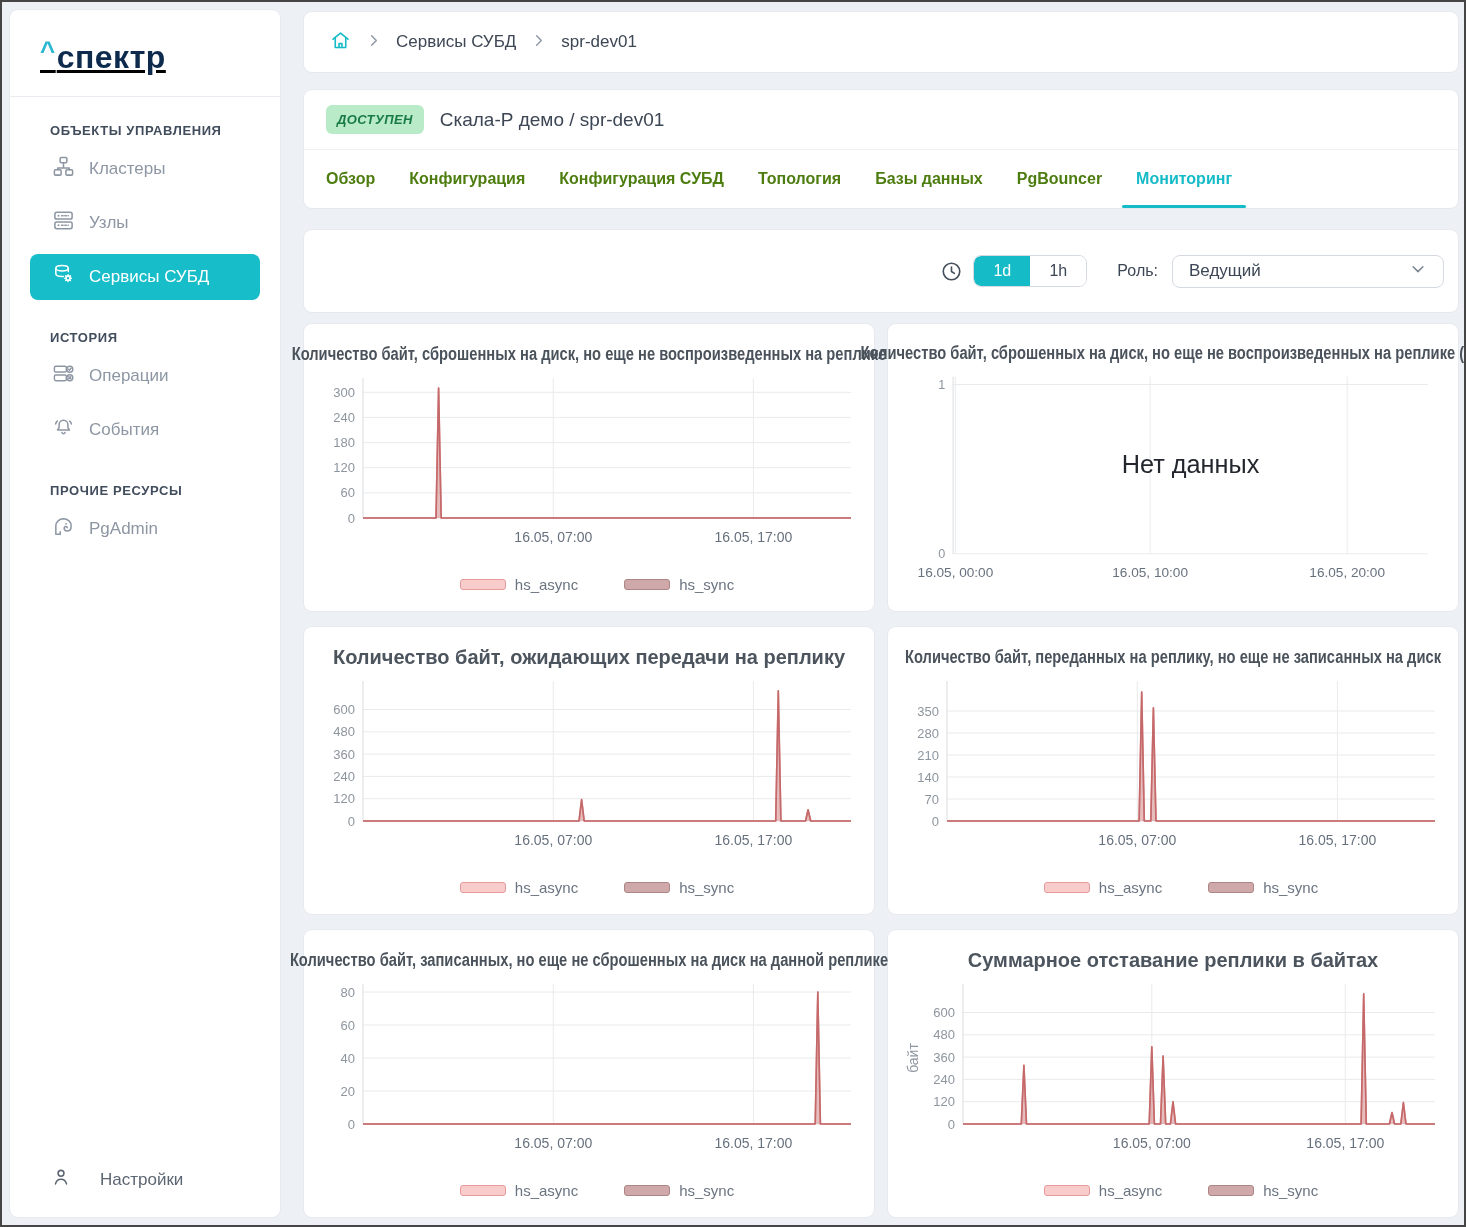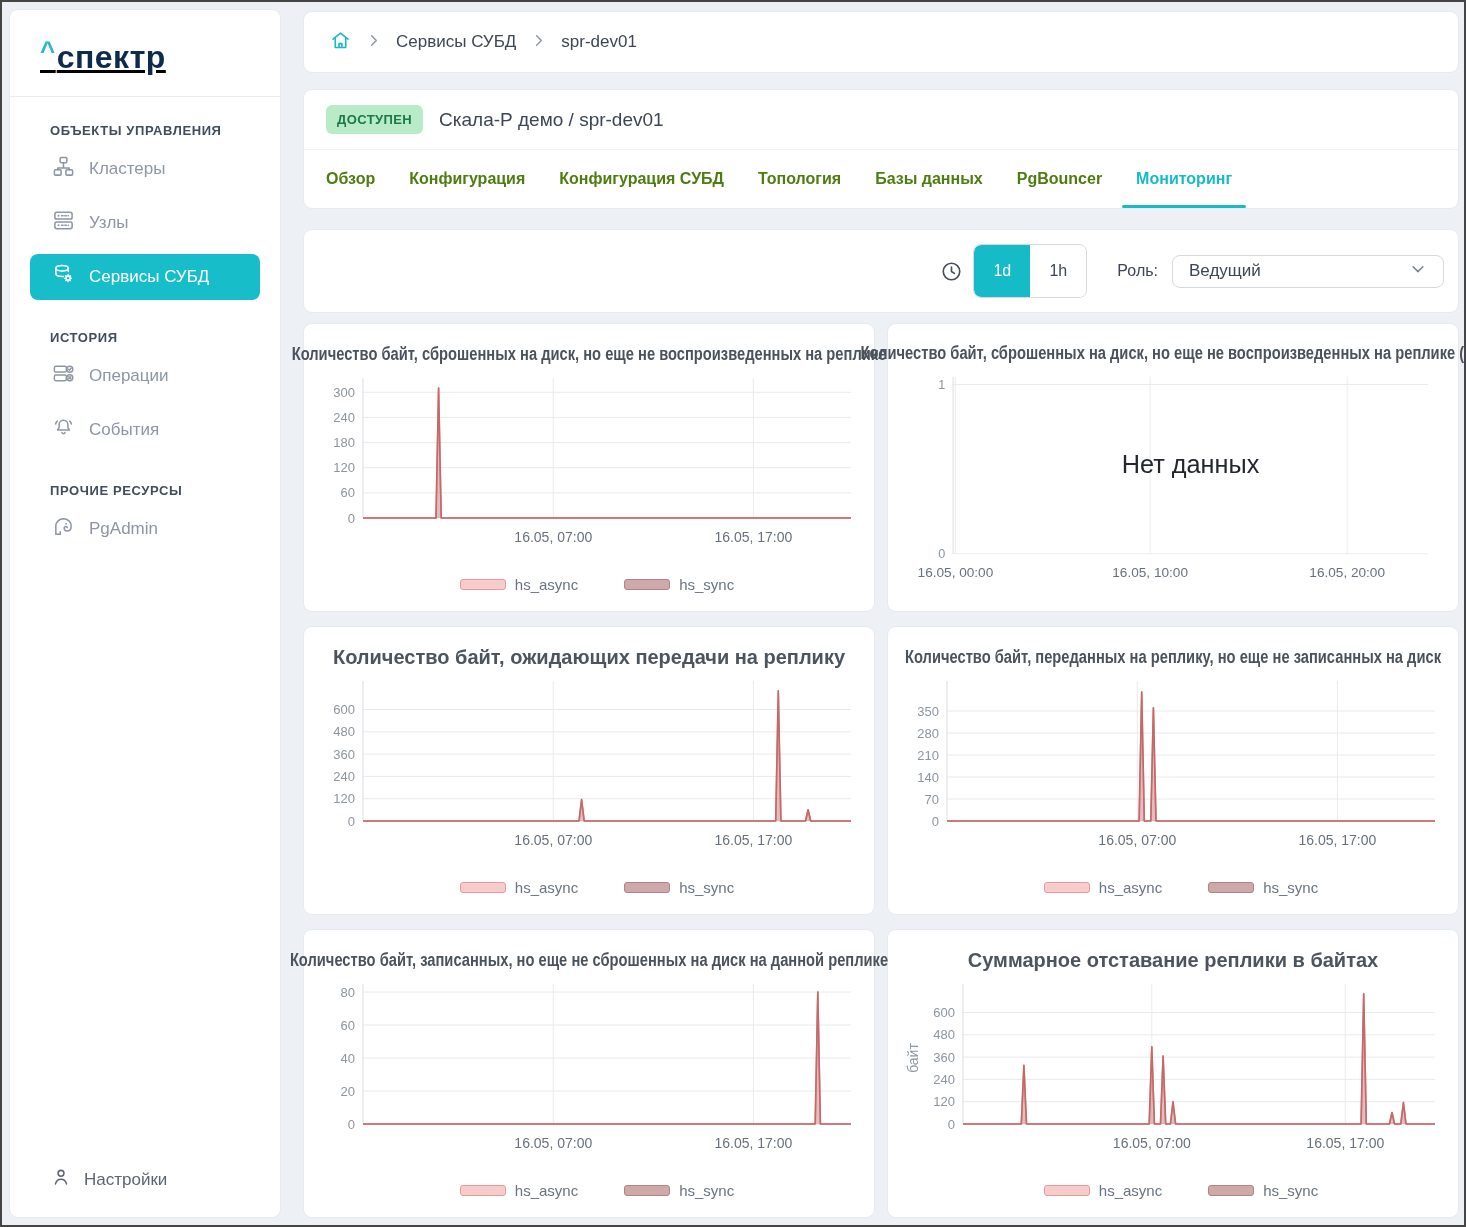--- a/index.html
+++ b/index.html
@@ -29,52 +29,52 @@
     letter-spacing: 0.6px;
   }
   .side-item {
     height: 54px; display: flex; align-items: center; gap: 14px;
     margin: 0 20px; padding-left: 22px; border-radius: 8px;
     color: #8d96a3; font-size: 17px; cursor: pointer;
   }
   .side-item svg { flex: 0 0 auto; }
   .side-item.active { background: #17bdc9; color: #ffffff; height: 46px; margin: 4px 20px; }
   .side-footer {
-    margin-top: auto; padding: 0 0 24px 40px; display: flex; align-items: center; gap: 12px;
+    margin-top: auto; padding: 0 0 24px 40px; display: flex; align-items: center; gap: 28px;
     color: #5c6672; font-size: 17px; cursor: pointer;
   }
 
   
   .breadcrumb-card {
     position: absolute; left: 302px; top: 10px; width: 1154px; height: 60px;
     display: flex; align-items: center; padding-left: 26px; gap: 15px;
   }
   .crumb { font-size: 17px; color: #3e4755; cursor: pointer; }
   .crumb.current { cursor: default; }
 
   .header-card { position: absolute; left: 302px; top: 88px; width: 1154px; height: 118px; }
   .status-row { height: 59px; display: flex; align-items: center; padding-left: 22px; gap: 16px; }
   .status-badge {
     background: #b9ebc8; color: #187a45; font-size: 13px; font-weight: 700;
-    letter-spacing: 0.4px; padding: 7px 11px; border-radius: 6px;
+    letter-spacing: 0.4px; padding: 7px 11px; border-radius: 6px; font-style: italic;
   }
   .service-title { font-size: 19px; color: #3c4654; }
   .tabs-row { height: 59px; border-top: 1px solid #eef1f4; display: flex; align-items: stretch; gap: 34px; padding-left: 22px; }
   .tab { position: relative; display: flex; align-items: center; font-size: 16px; font-weight: 700; color: #4d7c0f; cursor: pointer; white-space: nowrap; }
   .tab.active { color: #15bbc7; }
   .tab.active::after { content: ""; position: absolute; left: -14px; right: -14px; bottom: 0; height: 3px; background: #15bbc7; border-radius: 2px; }
 
   .controls-card {
     position: absolute; left: 302px; top: 228px; width: 1154px; height: 82px;
     display: flex; align-items: center; justify-content: flex-end; padding-right: 14px;
   }
   .clock-wrap { display: flex; align-items: center; margin-right: 10px; }
   .segmented {
     display: flex; border: 1px solid #d5dae1; border-radius: 8px; overflow: hidden;
-    height: 54px; background: #fff; margin-right: 30px;
+    height: 32px; background: #fff; margin-right: 30px;
   }
   .seg-btn { width: 56px; display: flex; align-items: center; justify-content: center; font-size: 16px; color: #3c4654; cursor: pointer; background: #fff; }
   .seg-btn.active { background: #15bbc7; color: #fff; border-radius: 7px 0 0 7px; font-weight: 400; }
   .role-label { font-size: 16px; color: #3c4654; margin-right: 14px; }
   .role-select {
     width: 272px; height: 33px; border: 1px solid #d5dae1; border-radius: 8px; background: #fff;
     display: flex; align-items: center; justify-content: space-between; padding: 0 16px 0 16px;
     font-size: 17px; color: #3c4654; cursor: pointer;
   }
 

